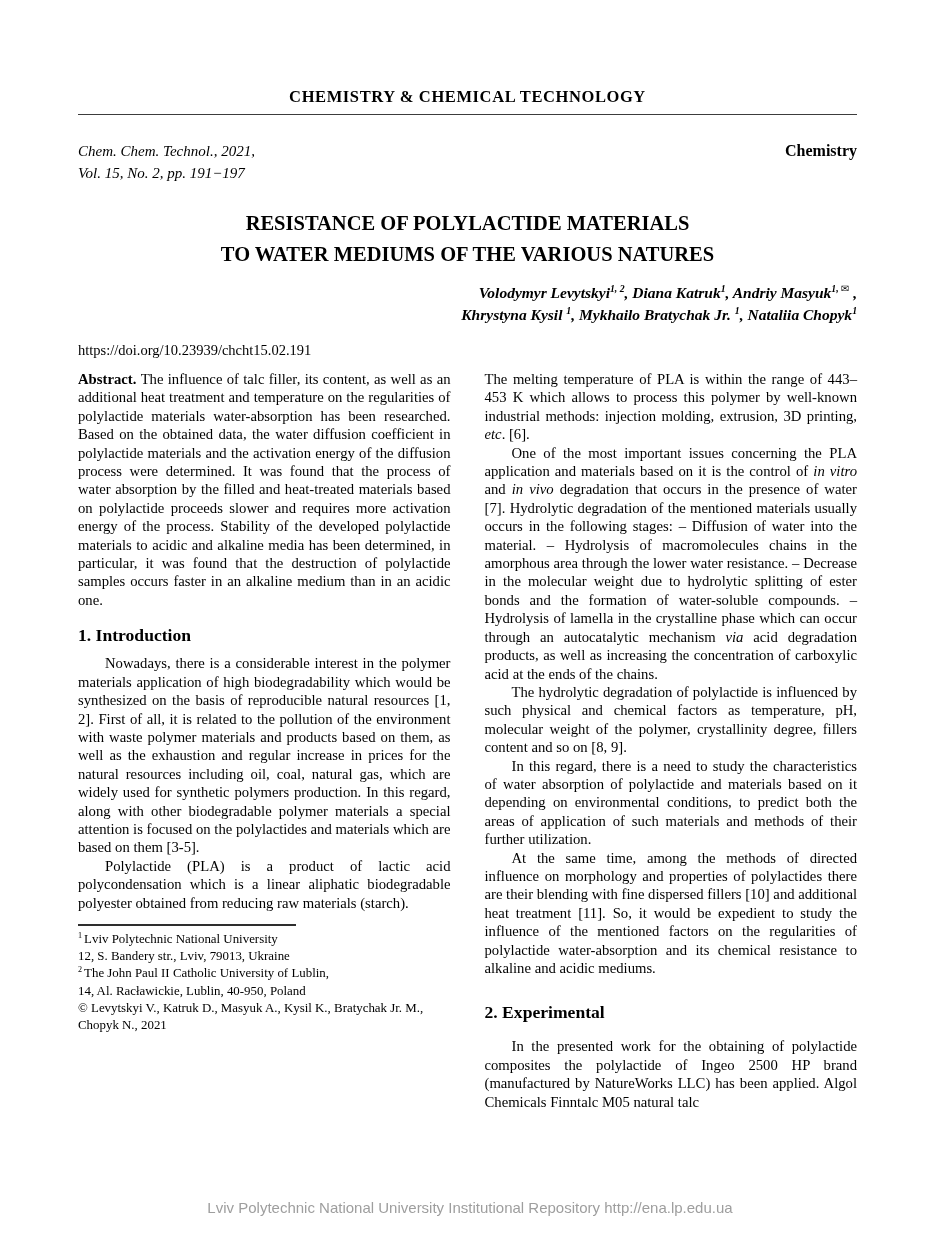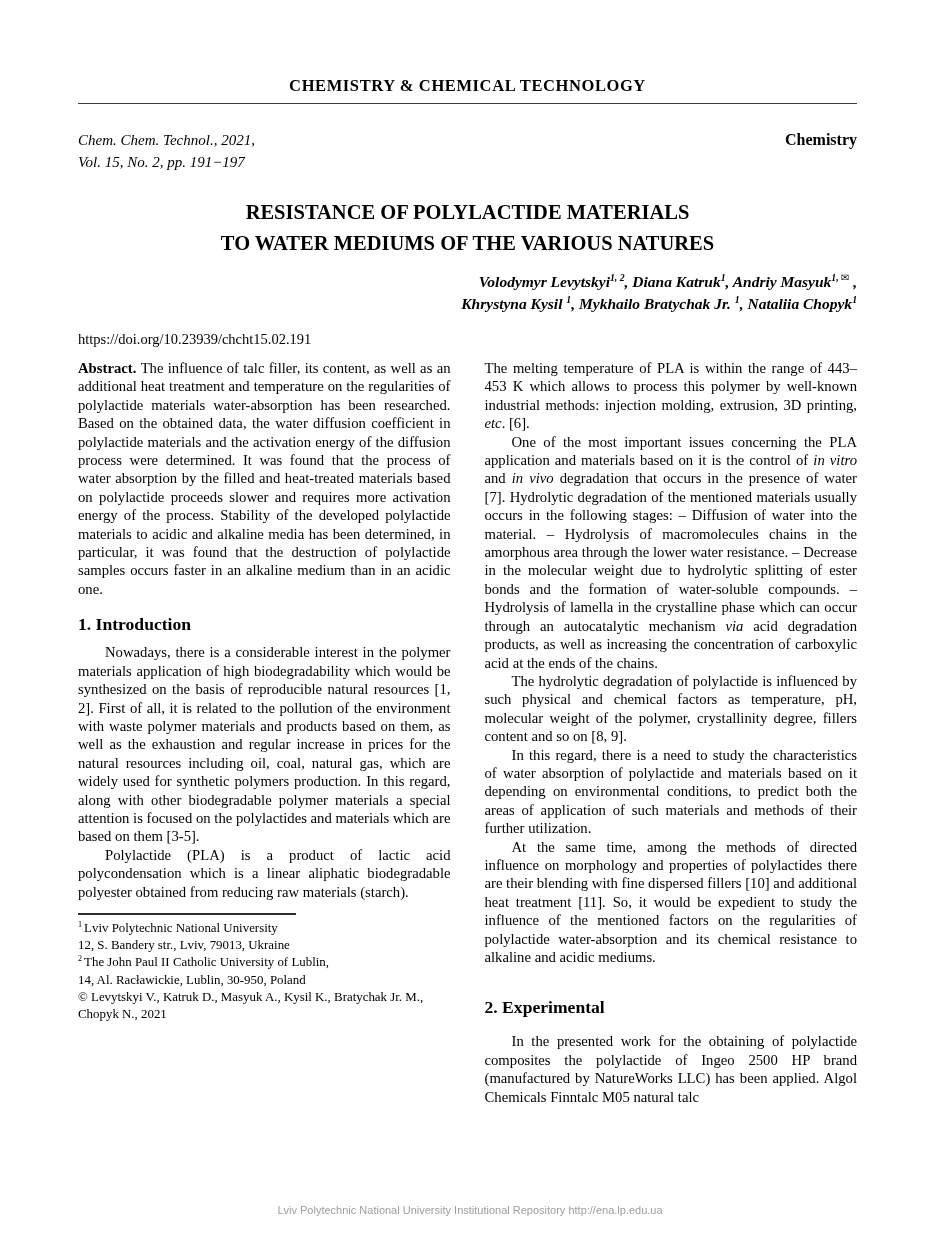--- a/index.html
+++ b/index.html
@@ -1,51 +1,51 @@
 <!DOCTYPE html>
 <html><head>
 <meta charset="utf-8">
 <style>
   html,body{margin:0;padding:0;}
   body{
     width:928px;height:1240px;position:relative;overflow:hidden;
     background:#ffffff;color:#000;
     font-family:"Liberation Serif", serif;
   }
-  .inner{position:absolute;left:78px;top:76px;width:779px;}
+  .inner{position:absolute;left:78px;top:87px;width:779px;}
 
   .journal-name{text-align:center;font-weight:700;font-size:16.5px;letter-spacing:.6px;}
   .header-rule{border:none;border-top:1.6px solid #3c3c3c;margin:7px 0 0 0;}
   .hdr-row{display:flex;justify-content:space-between;margin-top:25px;}
   .citation{font-style:italic;font-size:15px;line-height:22px;}
   .section-label{font-weight:700;font-size:16px;padding-top:2px;}
 
   .title{margin-top:24px;text-align:center;font-weight:700;font-size:20.5px;line-height:31px;}
   .authors{margin-top:12px;text-align:right;font-weight:700;font-style:italic;font-size:15.5px;line-height:22px;}
   sup{font-size:.63em;line-height:0;}
   .doi{margin-top:16px;font-size:14.5px;}
 
   .cols{display:flex;gap:34px;margin-top:11px;}
   .col{width:379px;font-size:14.7px;line-height:18.4px;text-align:justify;}
   .col p{margin:0;}
   .indent{text-indent:27px;}
   .gap-top{margin-top:18px !important;}
   h2{font-size:17.6px;line-height:22px;margin:15px 0 8px 0;font-weight:700;}
-  h2.exp{margin:30px 0 14px 0;}
+  h2.exp{margin:24px 0 14px 0;}
 
   .fn-rule{width:218px;border-top:2px solid #2e2e2e;margin-top:12px;}
   .footnotes{font-size:12.9px;line-height:17.2px;margin-top:5px;text-align:left;}
 
   .sb{font-weight:700;}
   .si{font-style:italic;}
   .senv{font-family:"DejaVu Sans", sans-serif;}
 
   .footer{
     position:absolute;left:12px;right:0;bottom:24px;text-align:center;
-    font-family:"Liberation Sans", sans-serif;font-size:11px;color:#9e9e9e;
+    font-family:"Liberation Sans", sans-serif;font-size:15px;color:#9e9e9e;
   }
 </style>
 </head>
 <body>
 
 <div class="inner">
 
   <div class="journal-name">CHEMISTRY &amp; CHEMICAL TECHNOLOGY</div>
   <hr class="header-rule">
 
@@ -74,21 +74,21 @@
     <div class="col">
       <p><span class="sb">Abstract. </span><span>The influence of talc filler, its content, as well as an additional heat treatment and temperature on the regularities of polylactide materials water-absorption has been researched. Based on the obtained data, the water diffusion coefficient in polylactide materials and the activation energy of the diffusion process were determined. It was found that the process of water absorption by the filled and heat-treated materials based on polylactide proceeds slower and requires more activation energy of the process. Stability of the developed polylactide materials to acidic and alkaline media has been determined, in particular, it was found that the destruction of polylactide samples occurs faster in an alkaline medium than in an acidic one.</span></p>
       <h2>1. Introduction</h2>
       <p class="indent">Nowadays, there is a considerable interest in the polymer materials application of high biodegradability which would be synthesized on the basis of reproducible natural resources [1, 2]. First of all, it is related to the pollution of the environment with waste polymer materials and products based on them, as well as the exhaustion and regular increase in prices for the natural resources including oil, coal, natural gas, which are widely used for synthetic polymers production. In this regard, along with other biodegradable polymer materials a special attention is focused on the polylactides and materials which are based on them [3-5].</p>
       <p class="indent">Polylactide (PLA) is a product of lactic acid polycondensation which is a linear aliphatic biodegradable polyester obtained from reducing raw materials (starch).</p>
       <div class="fn-rule"></div>
       <div class="footnotes">
         <div><sup>1 </sup><span>Lviv Polytechnic National University</span></div>
         <div><span>12, S. Bandery str., Lviv, 79013, Ukraine</span></div>
         <div><sup>2 </sup><span>The John Paul II Catholic University of Lublin,</span></div>
-        <div><span>14, Al. Racławickie, Lublin, 30-950, Poland</span></div>
+        <div><span>14, Al. Racławickie, Lublin, 40-950, Poland</span></div>
         <div><span>© Levytskyi V., Katruk D., Masyuk A., Kysil K., Bratychak Jr. M., Chopyk N., 2021</span></div>
       </div>
     </div>
 
     <div class="col">
       <p><span>The melting temperature of PLA is within the range of 443–453 K which allows to process this polymer by well-known industrial methods: injection molding, extrusion, 3D printing, </span><span class="si">etc</span><span>. [6].</span></p>
       <p class="indent"><span>One of the most important issues concerning the PLA application and materials based on it is the control of </span><span class="si">in vitro</span><span> and </span><span class="si">in vivo</span><span> degradation that occurs in the presence of water [7]. Hydrolytic degradation of the mentioned materials usually occurs in the following stages: – Diffusion of water into the material. – Hydrolysis of macromolecules chains in the amorphous area through the lower water resistance. – Decrease in the molecular weight due to hydrolytic splitting of ester bonds and the formation of water-soluble compounds. – Hydrolysis of lamella in the crystalline phase which can occur through an autocatalytic mechanism </span><span class="si">via</span><span> acid degradation products, as well as increasing the concentration of carboxylic acid at the ends of the chains.</span></p>
       <p class="indent">The hydrolytic degradation of polylactide is influenced by such physical and chemical factors as temperature, pH, molecular weight of the polymer, crystallinity degree, fillers content and so on [8, 9].</p>
       <p class="indent">In this regard, there is a need to study the characteristics of water absorption of polylactide and materials based on it depending on environmental conditions, to predict both the areas of application of such materials and methods of their further utilization.</p>
       <p class="indent">At the same time, among the methods of directed influence on morphology and properties of polylactides there are their blending with fine dispersed fillers [10] and additional heat treatment [11]. So, it would be expedient to study the influence of the mentioned factors on the regularities of polylactide water-absorption and its chemical resistance to alkaline and acidic mediums.</p>

